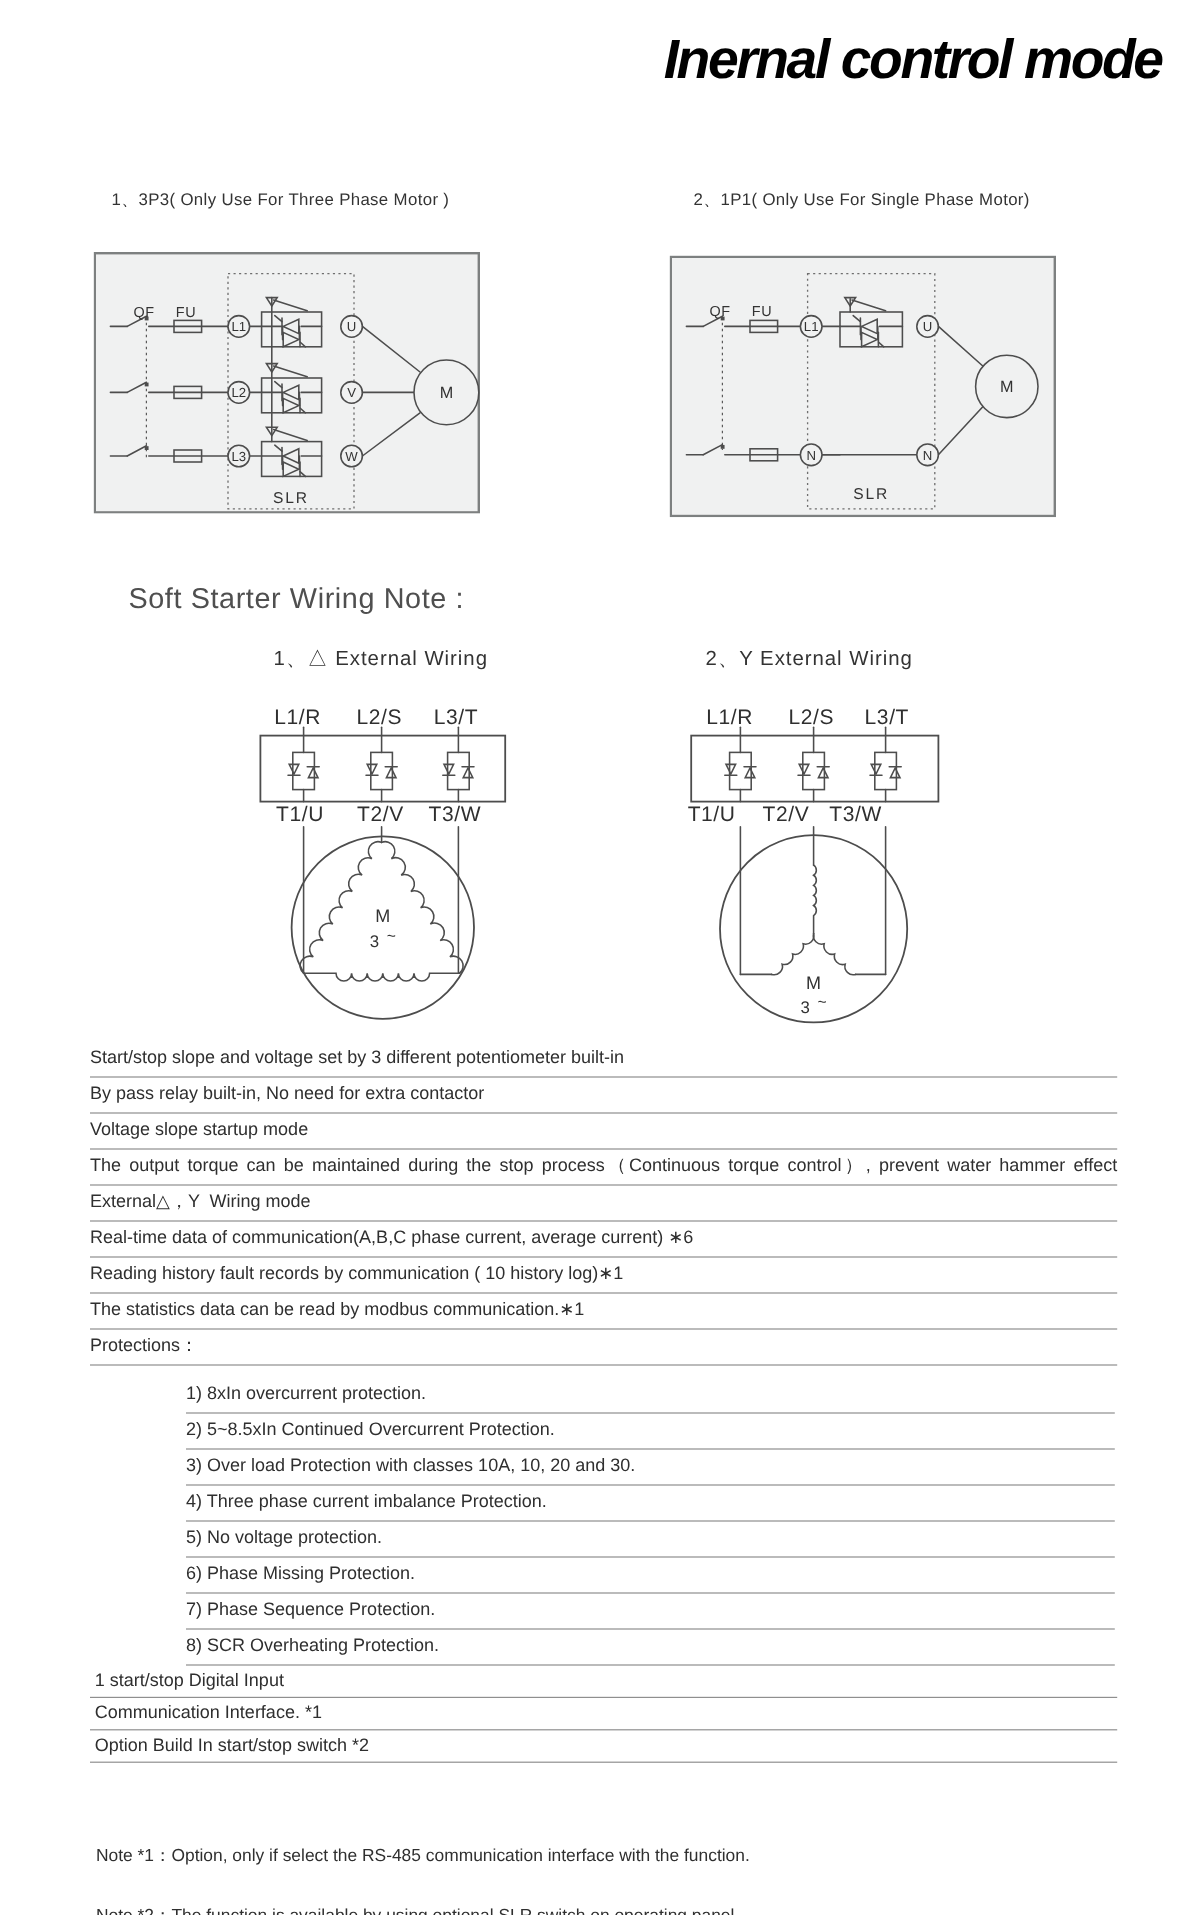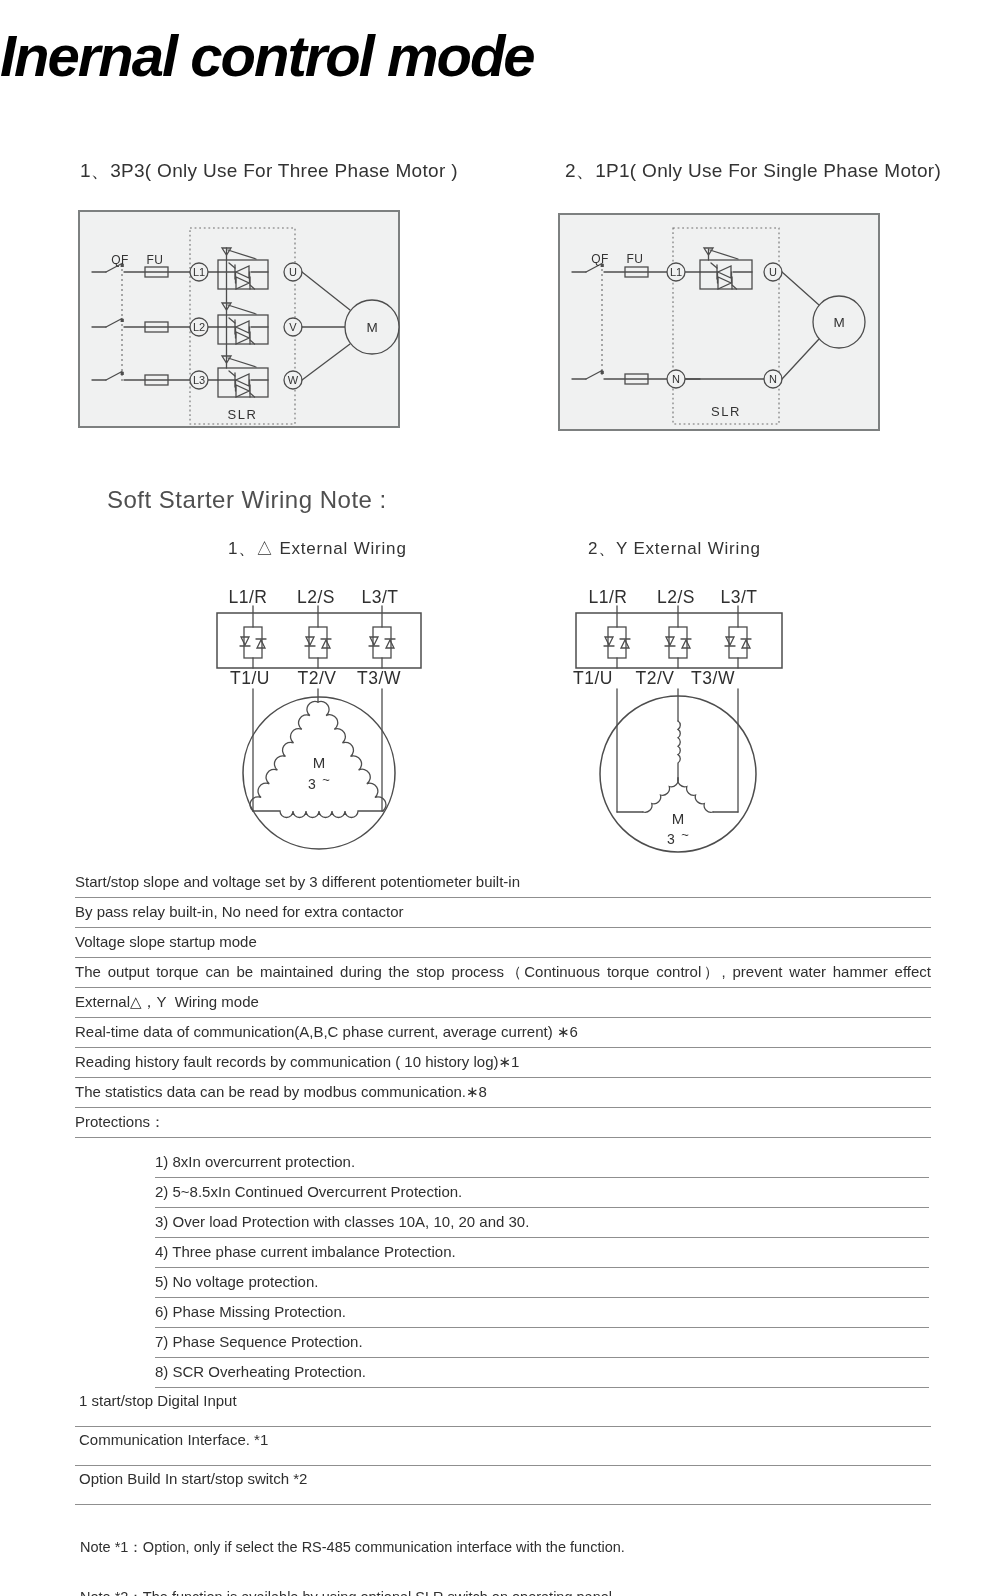--- a/index.html
+++ b/index.html
@@ -1,28 +1,28 @@
 <!DOCTYPE html>
 <html><head>
 <meta charset="utf-8">
 <style>
   html,body{margin:0;padding:0;background:#ffffff;}
   .page{position:relative;width:1000px;height:1596px;background:#ffffff;overflow:hidden;
         font-family:"Liberation Sans",sans-serif;color:#333333;}
   .abs{position:absolute;}
-  .title{position:absolute;left:0;top:22px;width:968px;text-align:left;margin:0;
-         font-size:58px;font-weight:bold;font-style:italic;letter-spacing:-2px;color:#000;}
-  .sec-h{position:absolute;font-size:19px;letter-spacing:0.3px;color:#333;}
+  .title{position:absolute;left:0;top:22px;width:968px;text-align:right;margin:0;
+         font-size:46px;font-weight:bold;font-style:italic;letter-spacing:-2px;color:#000;}
+  .sec-h{position:absolute;font-size:14px;letter-spacing:0.3px;color:#333;margin-left:13px;}
   .wiring-h{position:absolute;font-size:24px;letter-spacing:0.5px;color:#4f4f4f;}
   .sub-h{position:absolute;font-size:17px;letter-spacing:0.8px;color:#333;}
   .rowlist{position:absolute;}
   .frow{font-size:15px;line-height:17px;padding:5px 0 7px;border-bottom:1.4px solid #8f8f8f;
         white-space:pre-wrap;color:#2f2f2f;}
   .features .frow:nth-child(4){text-align:justify;text-align-last:justify;}
-  .io .frow{padding:4px 0 17px 4px;}
+  .io .frow{padding:4px 0 5px 4px;}
   .notes{position:absolute;font-size:14.5px;line-height:16.5px;color:#2f2f2f;white-space:pre-wrap;}
   
   svg .box{fill:#f0f1f1;stroke:#7d8080;stroke-width:2;}
   svg .dot{fill:none;stroke:#6f6f6f;stroke-width:1.1;stroke-dasharray:1.8 2.8;}
   svg .dash{fill:none;stroke:#5a5a5a;stroke-width:1;stroke-dasharray:2 3;}
   svg .w{fill:none;stroke:#4d4d4d;stroke-width:1.3;stroke-linecap:round;}
   svg .w2{fill:none;stroke:#4d4d4d;stroke-width:1.5;}
   svg .node{fill:#f0f1f1;stroke:#4d4d4d;stroke-width:1.3;}
   svg text{fill:#333;font-family:"Liberation Sans",sans-serif;}
   svg .lbl{font-size:11px;text-anchor:middle;}
@@ -228,21 +228,21 @@
   </svg>
 
   <div class="rowlist features" style="top:868px;left:75px;width:856px">
     <div class="frow">Start/stop slope and voltage set by 3 different potentiometer built-in</div>
     <div class="frow">By pass relay built-in, No need for extra contactor</div>
     <div class="frow">Voltage slope startup mode</div>
     <div class="frow">The output torque can be maintained during the stop process（Continuous torque control）, prevent water hammer effect</div>
     <div class="frow">External△，Y  Wiring mode</div>
     <div class="frow">Real-time data of communication(A,B,C phase current, average current) ∗6</div>
     <div class="frow">Reading history fault records by communication ( 10 history log)∗1</div>
-    <div class="frow">The statistics data can be read by modbus communication.∗8</div>
+    <div class="frow">The statistics data can be read by modbus communication.∗1</div>
     <div class="frow">Protections：</div>
   </div>
 
   <div class="rowlist" style="top:1148px;left:155px;width:774px">
     <div class="frow">1) 8xIn overcurrent protection.</div>
     <div class="frow">2) 5~8.5xIn Continued Overcurrent Protection.</div>
     <div class="frow">3) Over load Protection with classes 10A, 10, 20 and 30.</div>
     <div class="frow">4) Three phase current imbalance Protection.</div>
     <div class="frow">5) No voltage protection.</div>
     <div class="frow">6) Phase Missing Protection.</div>

